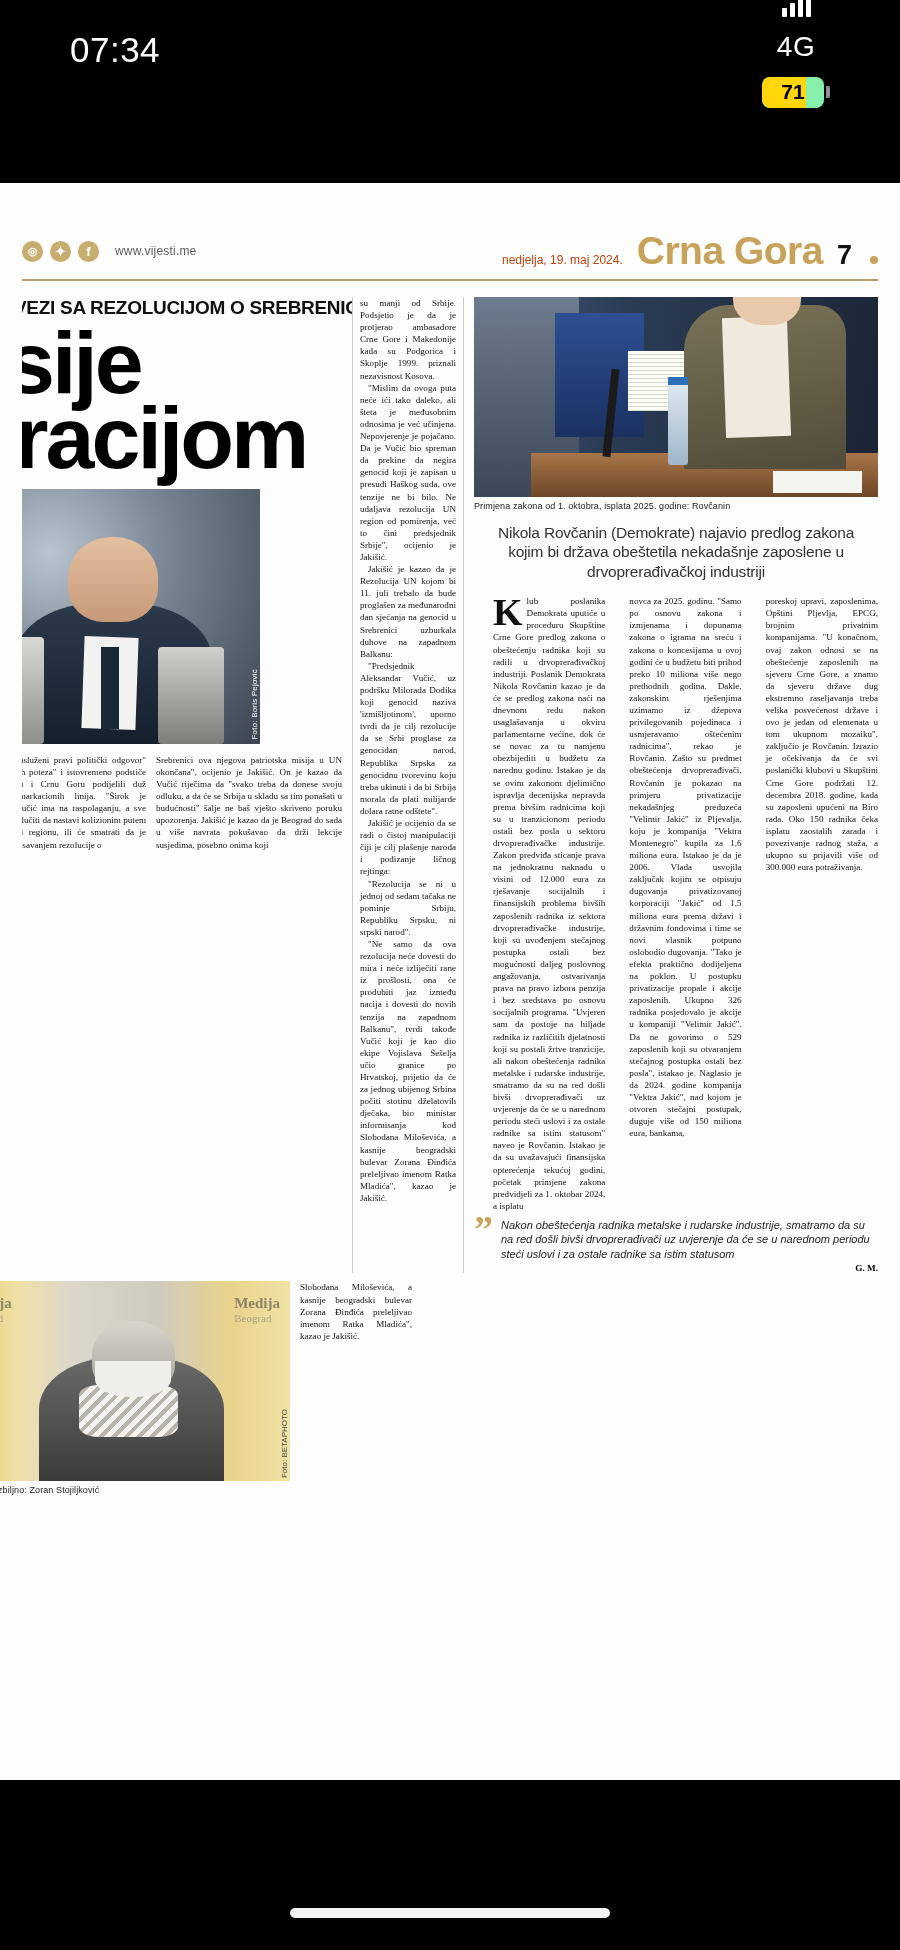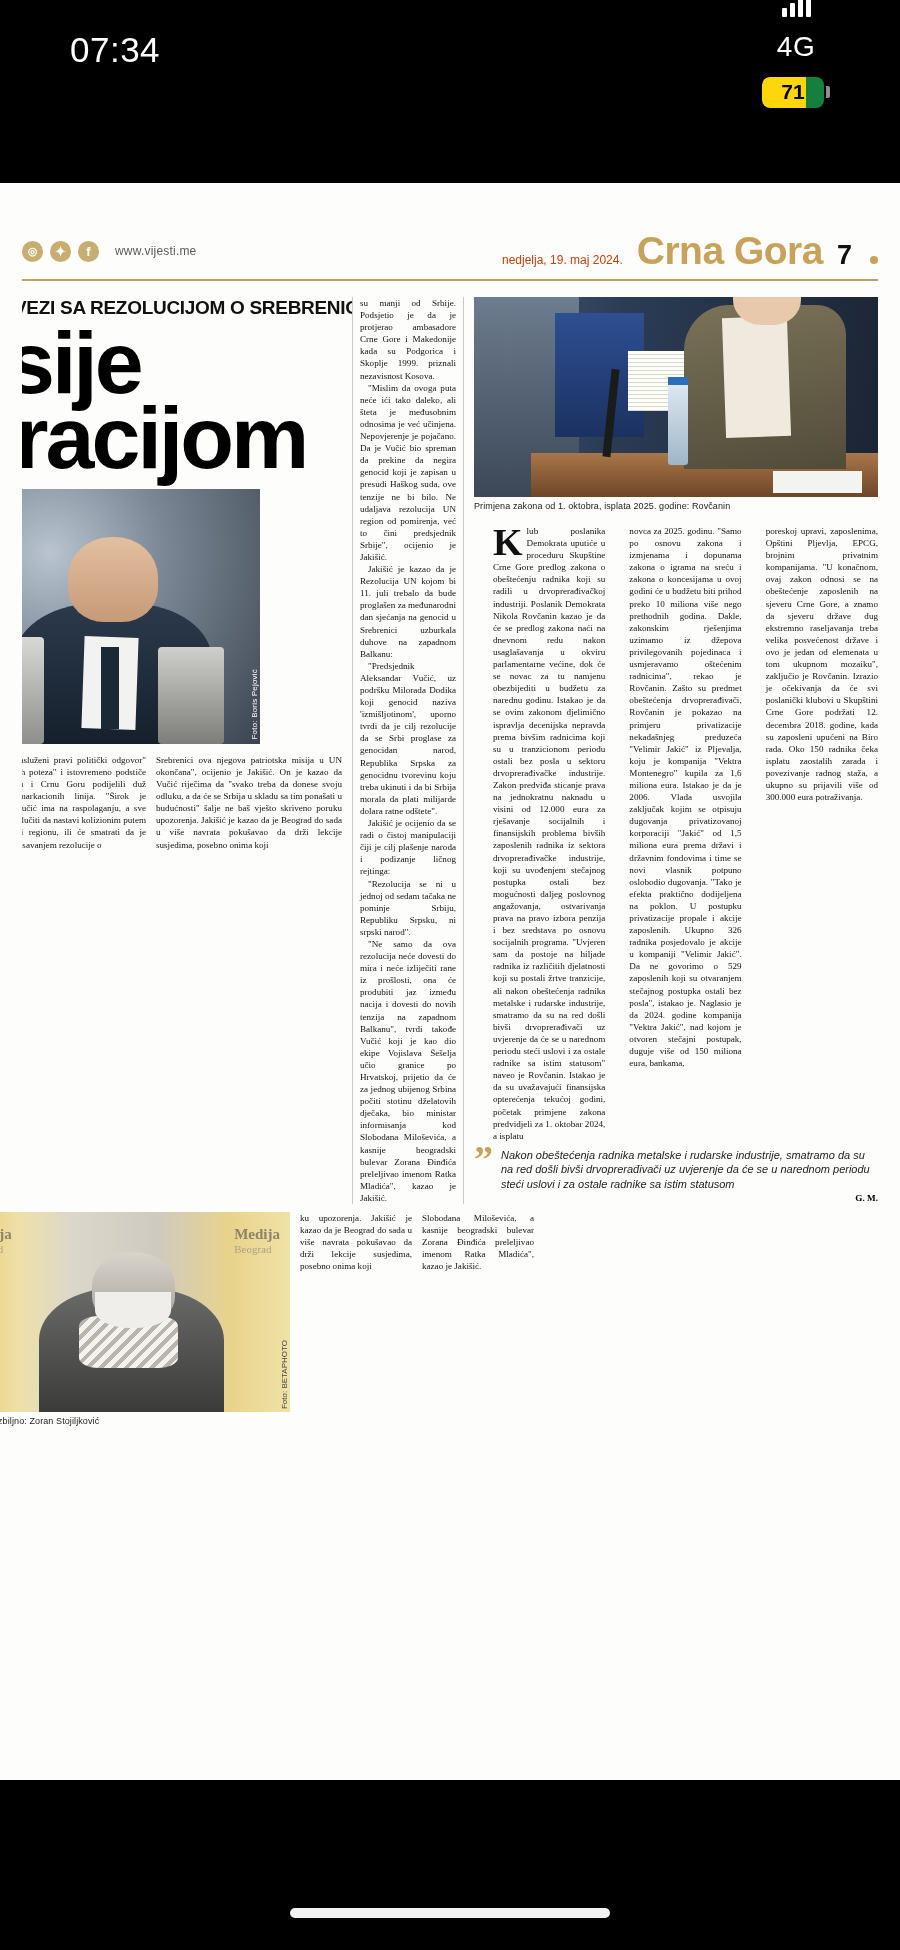--- a/index.html
+++ b/index.html
@@ -21,21 +21,21 @@
   .status-right{ display:flex; align-items:center; gap:14px;flex-direction:column; }
   .signal{ display:flex; align-items:flex-end; gap:3px; height:24px; }
   .signal i{ display:block; width:5px; background:#fff; border-radius:1px; }
   .signal i:nth-child(1){ height:9px; }
   .signal i:nth-child(2){ height:14px; }
   .signal i:nth-child(3){ height:19px; }
   .signal i:nth-child(4){ height:24px; }
   .net{ font-size:28px; font-weight:400; letter-spacing:.5px; }
   .battery{
     position:relative; width:62px; height:31px;
-    border-radius:8px; background:#15803d; overflow:hidden;
+    border-radius:8px; background:#86efac; overflow:hidden;
     display:flex; align-items:center;
   }
   .battery .fill{
     position:absolute; left:0; top:0; bottom:0; width:71%;
     background:#ffd60a; border-radius:8px 0 0 8px;
   }
   .battery .pct{
     position:relative; z-index:2; width:100%; text-align:center;
     font-size:21px; font-weight:700; color:#000;
   }
@@ -407,20 +407,21 @@
         <div class="pr-head"></div>
         <div class="pr-mic"></div>
         <div class="pr-bottle"></div>
         <div class="pr-bottle-cap"></div>
         <div class="pr-name"></div>
       </div>
 
       <div class="caption">Primjena zakona od 1. oktobra, isplata 2025. godine: Rovčanin</div>
 
 
+      <div class="deck">Nikola Rovčanin (Demokrate) najavio predlog zakona kojim bi država obeštetila nekadašnje zaposlene u drvoprerađivačkoj industriji</div>
 
       <div class="art-cols">
         <div class="acol body-col">
           <p class="noind dropcap">Klub poslanika Demokrata uputiće u proceduru Skupštine Crne Gore predlog zakona o obeštećenju radnika koji su radili u drvoprerađivačkoj industriji.
 Poslanik Demokrata Nikola Rovčanin kazao je da će se predlog zakona naći na dnevnom redu nakon usaglašavanja u okviru parlamentarne većine, dok će se novac za tu namjenu obezbijediti u budžetu za narednu godinu.
 Istakao je da se ovim zakonom djelimično ispravlja decenijska nepravda prema bivšim radnicima koji su u tranzicionom periodu ostali bez posla u sektoru drvoprerađivačke industrije.
 Zakon predviđa sticanje prava na jednokratnu naknadu u visini od 12.000 eura za rješavanje socijalnih i finansijskih problema bivših zaposlenih radnika iz sektora drvoprerađivačke industrije, koji su uvođenjem stečajnog postupka ostali bez mogućnosti daljeg poslovnog angažovanja, ostvarivanja prava na pravo izbora penzija i bez sredstava po osnovu socijalnih programa.
 "Uvjeren sam da postoje na hiljade radnika iz različitih djelatnosti koji su postali žrtve tranzicije, ali nakon obeštećenja radnika metalske i rudarske industrije, smatramo da su na red došli bivši drvoprerađivači uz uvjerenje da će se u narednom periodu steći uslovi i za ostale radnike sa istim statusom" naveo je Rovčanin.
 Istakao je da su uvažavajući finansijska opterećenja tekućoj godini, početak primjene zakona predvidjeli za 1. oktobar 2024, a isplatu</p>
         </div>
@@ -466,24 +467,20 @@
         <div class="ps-scarf"></div>
         <div class="ps-head"></div>
         <div class="ps-beard"></div>
         <div class="ps-credit">Foto: BETAPHOTO</div>
       </div>
       <div class="caption" style="margin-left:-62px;">Shvatiti ozbiljno: Zoran Stojiljković</div>
     </div>
 
     <div class="bottom-cols">
       <div class="body-col" style="width:112px;">
-        <p class="noind">ku upozorenja.
-Jakišić je kazao da je Beograd do sada u više navrata pokušavao da drži lekcije susjedima, posebno onima koji</p>
-      </div>
-      <div class="body-col" style="width:112px;">
         <p class="noind">Slobodana Miloševića, a kasnije beogradski bulevar Zorana Đinđića preleljivao imenom Ratka Mladića", kazao je Jakišić.</p>
       </div>
     </div>
   </div>
 
  </div>
 </div>
 
 <div class="home-ind"></div>
 

